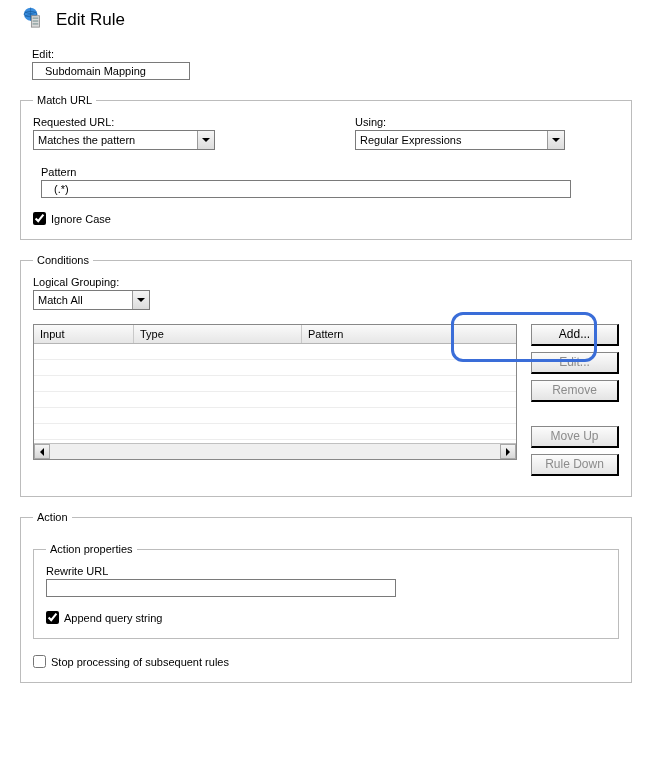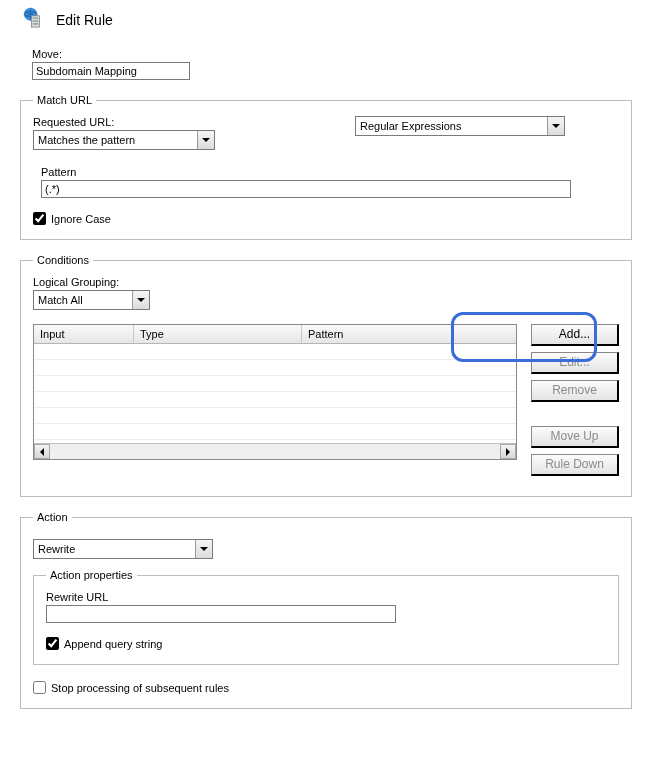--- a/index.html
+++ b/index.html
@@ -13,30 +13,30 @@
     color: #000;
   }
   .header {
     display: flex;
     align-items: center;
     gap: 10px;
     margin-bottom: 14px;
   }
   .header svg { width: 26px; height: 26px; }
   .header h1 {
-    font-size: 14px;
+    font-size: 17px;
     font-weight: normal;
     margin: 0;
   }
   .label { display: block; margin-bottom: 2px; }
   input[type=text].text-input {
     font-family: inherit;
     font-size: 11px;
     border: 1px solid #7a7a7a;
-    padding: 1px 3px;
+    padding: 1px 12px;
     height: 18px;
     background: #fff;
   }
   .name-input { width: 158px; }
   fieldset {
     border: 1px solid #bcbcbc;
     margin: 14px 0 0 0;
     padding: 10px 12px 14px 12px;
   }
   fieldset legend { padding: 0 4px; font-size: 11px; }
@@ -158,35 +158,36 @@
       <rect x="14" y="12" width="10" height="14" fill="#d9d9d9" stroke="#888"></rect>
       <rect x="15.5" y="14" width="7" height="2" fill="#9aa"></rect>
       <rect x="15.5" y="17.5" width="7" height="2" fill="#9aa"></rect>
       <rect x="15.5" y="21" width="7" height="2" fill="#9aa"></rect>
     </svg>
   </span>
   <h1>Edit Rule</h1>
 </div>
 
 <div class="name-block">
-  <span class="label">Move:</span>
+  <span class="label">Edit:</span>
   <input type="text" class="text-input name-input" value="Subdomain Mapping" style="">
 </div>
 
 <fieldset>
   <legend>Match URL</legend>
   <div class="row2">
     <div class="col">
       <span class="label">Requested URL:</span>
       <div class="dropdown dd-sm">
         <span class="dd-text">Matches the pattern</span>
         <span class="dd-btn"></span>
       </div>
     </div>
     <div class="col" style="margin-left:80px;">
+      <span class="label">Using:</span>
       <div class="dropdown dd-md">
         <span class="dd-text">Regular Expressions</span>
         <span class="dd-btn"></span>
       </div>
     </div>
   </div>
   <div class="pattern-block">
     <span class="label">Pattern</span>
     <input type="text" class="text-input pattern-input" value="(.*)" style="">
   </div>
@@ -233,24 +234,20 @@
       <div class="btn disabled">Move Up</div>
       <div class="btn disabled">Rule Down</div>
     </div>
   </div>
 
   <div class="highlight-ring" style="left:430px; top:46px; width:146px; height:50px;"></div>
 </fieldset>
 
 <fieldset>
   <legend>Action</legend>
-  <div class="dropdown dd-act" style="margin-top:6px;">
-    <span class="dd-text">Rewrite</span>
-    <span class="dd-btn"></span>
-  </div>
 
   <fieldset class="action-props">
     <legend>Action properties</legend>
     <span class="label">Rewrite URL</span>
     <input type="text" class="text-input rewrite-input" value="" style="">
     <div class="chk">
       <input type="checkbox" checked="" style="">
       <span>Append query string</span>
     </div>
   </fieldset>

